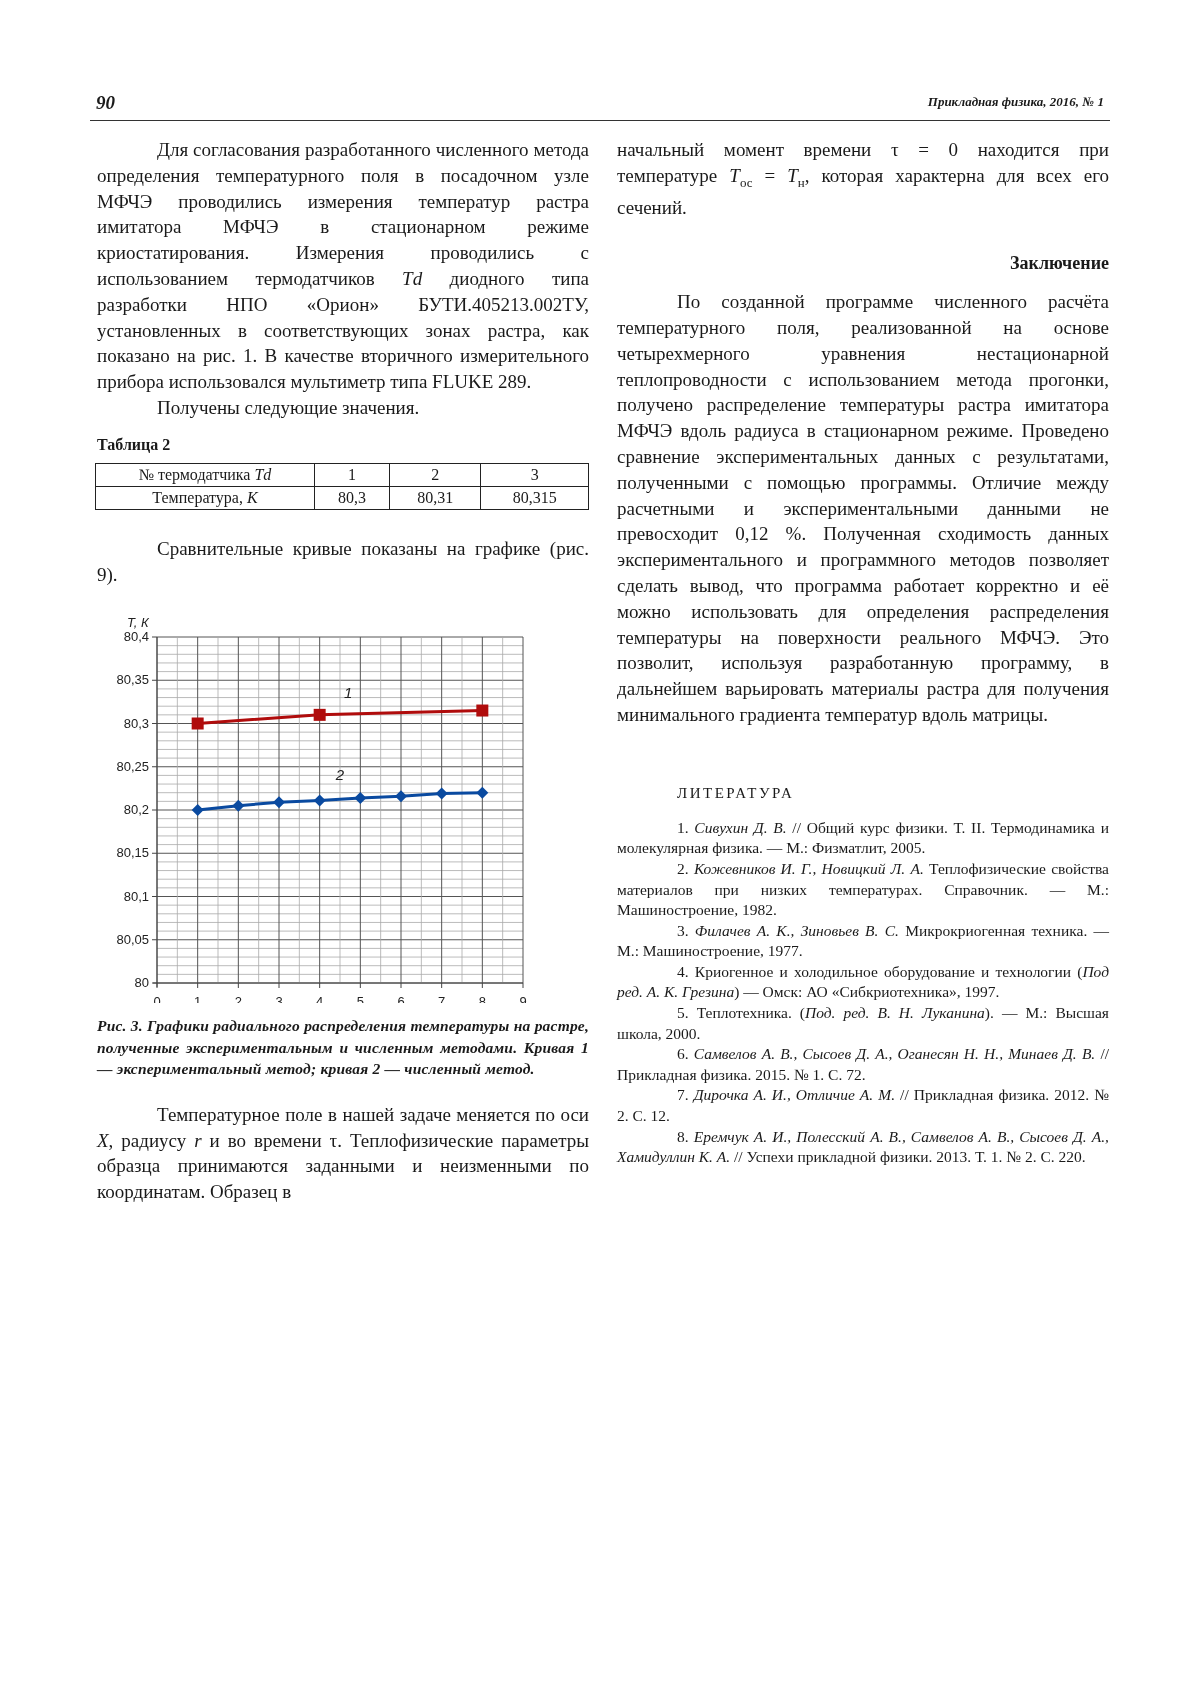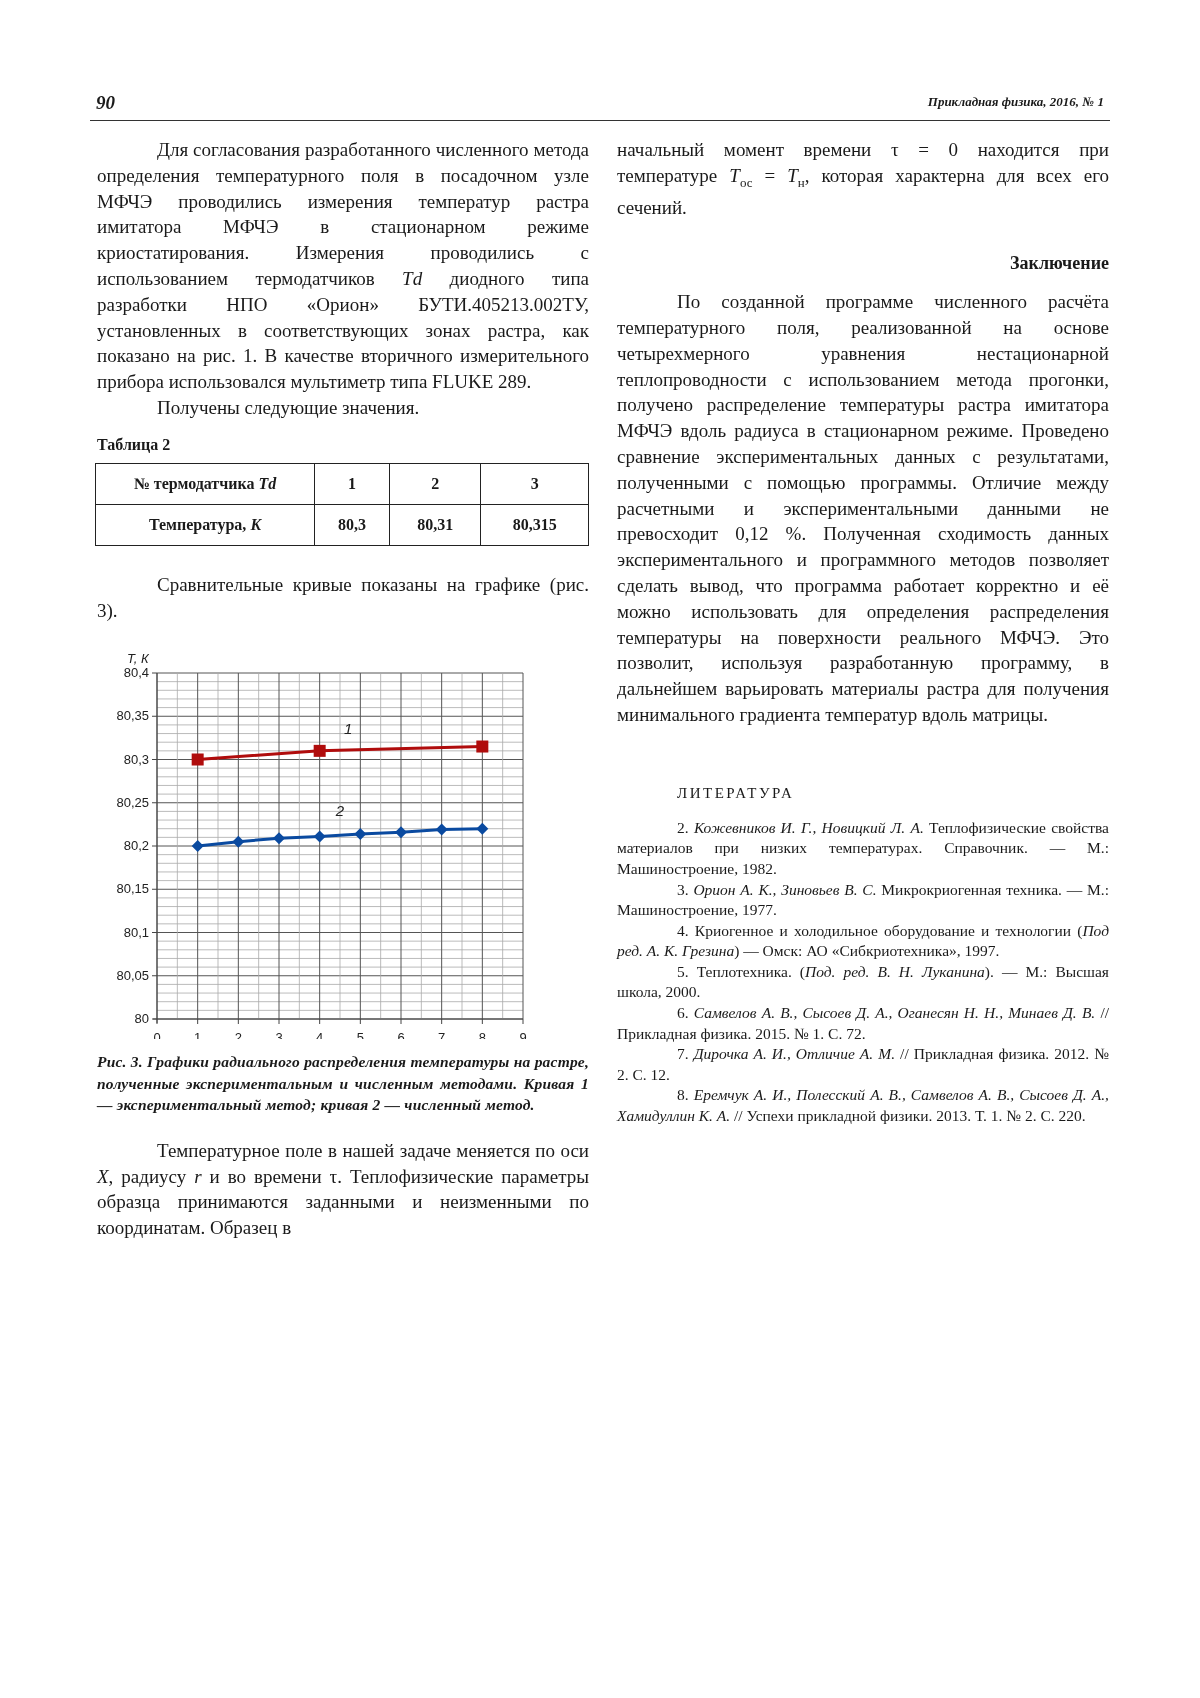--- a/index.html
+++ b/index.html
@@ -15,21 +15,21 @@
   .journal { position: absolute; right: 6px; top: 6px; font-weight: bold; font-style: italic; font-size: 13px; }
 
   .col { position: absolute; width: 492px; font-size: 19px; line-height: 25.8px; }
   .col-left { left: 97px; top: 137px; }
   .col-right { left: 617px; top: 137px; }
   p { margin: 0; text-align: justify; }
   .indent { text-indent: 60px; }
 
   .table-caption { text-align: left; font-weight: bold; font-size: 16px; margin-top: 14px; line-height: 20px; }
   table.data { border-collapse: collapse; width: 494px; margin-top: 8px; font-size: 16px; margin-left: -2px; }
-  table.data td { border: 1.3px solid #222; text-align: center; padding: 10px 4px; line-height: 20px; font-weight: bold; }
+  table.data td { border: 1.3px solid #222; text-align: center; padding: 1px 4px; line-height: 20px; }
   table.data td.first { width: 210px; }
 
   .chart-wrap { position: relative; width: 490px; height: 400px; margin-top: 16px; margin-left: -6px; }
   .chart-wrap svg { position: absolute; left: 0; top: 0; }
 
   .fig-caption { font-weight: bold; font-style: italic; font-size: 15.5px; line-height: 21.5px; text-align: justify; margin-top: 12px; letter-spacing: 0.2px; }
 
   h3.section { text-align: right; font-weight: bold; font-size: 18px; margin: 30px 0 14px 0; line-height: 24px; }
   h4.refs-title { font-weight: normal; font-size: 15px; letter-spacing: 2.5px; margin: 54px 0 14px 60px; line-height: 22px; }
   .ref { font-size: 15.5px; line-height: 20.6px; text-align: justify; text-indent: 60px; margin: 0; }
@@ -61,21 +61,21 @@
     </tr>
     <tr>
       <td class="first"><span>Температура, </span><span class="it">K</span></td>
       <td>80,3</td>
       <td>80,31</td>
       <td>80,315</td>
     </tr>
   </tbody>
     </table>
 
-  <p class="indent" style="margin-top:26px">Сравнительные кривые показаны на графике (рис. 3).</p>
+  <p class="indent" style="margin-top:26px">Сравнительные кривые показаны на графике (рис. 9).</p>
 
   <div class="chart-wrap">
     <svg id="chart" width="490" height="400">
         <line x1="66" x2="432" y1="380" y2="380" stroke="#555" stroke-width="1"></line>
         <line x1="66" x2="432" y1="371.3499999999957" y2="371.3499999999957" stroke="#aaa" stroke-width="0.8"></line>
         <line x1="66" x2="432" y1="362.6999999999914" y2="362.6999999999914" stroke="#aaa" stroke-width="0.8"></line>
         <line x1="66" x2="432" y1="354.0499999999871" y2="354.0499999999871" stroke="#aaa" stroke-width="0.8"></line>
         <line x1="66" x2="432" y1="345.3999999999828" y2="345.3999999999828" stroke="#aaa" stroke-width="0.8"></line>
         <line x1="66" x2="432" y1="336.7499999999785" y2="336.7499999999785" stroke="#555" stroke-width="1"></line>
         <line x1="66" x2="432" y1="328.0999999999742" y2="328.0999999999742" stroke="#aaa" stroke-width="0.8"></line>
@@ -202,21 +202,22 @@
 <div class="col col-right">
   <p>
     <span>начальный момент времени τ = 0 находится при температуре </span><span class="it">T</span><sub>ос</sub><span> = </span><span class="it">T</span><sub>н</sub><span>, которая характерна для всех его сечений.</span>
   </p>
 
   <h3 class="section">Заключение</h3>
   <p class="indent">По созданной программе численного расчёта температурного поля, реализованной на основе четырехмерного уравнения нестационарной теплопроводности с использованием метода прогонки, получено распределение температуры растра имитатора МФЧЭ вдоль радиуса в стационарном режиме. Проведено сравнение экспериментальных данных с результатами, полученными с помощью программы. Отличие между расчетными и экспериментальными данными не превосходит 0,12 %. Полученная сходимость данных экспериментального и программного методов позволяет сделать вывод, что программа работает корректно и её можно использовать для определения распределения температуры на поверхности реального МФЧЭ. Это позволит, используя разработанную программу, в дальнейшем варьировать материалы растра для получения минимального градиента температур вдоль матрицы.</p>
 
   <h4 class="refs-title">ЛИТЕРАТУРА</h4>
   <div id="refs">
+      <p class="ref"><span>1. </span><span class="it">Сивухин Д. В.</span><span>  // Общий курс физики. Т. II. Термодинамика и молекулярная физика. — М.: Физматлит, 2005.</span></p>
       <p class="ref"><span>2. </span><span class="it">Кожевников И. Г., Новицкий Л. А.</span><span> Теплофизические свойства материалов при низких температурах. Справочник. — М.: Машиностроение, 1982.</span></p>
-      <p class="ref"><span>3. </span><span class="it">Орион А. К., Зиновьев В. С.</span><span>  Микрокриогенная техника. — М.: Машиностроение, 1977.</span></p>
+      <p class="ref"><span>3. </span><span class="it">Филачев А. К., Зиновьев В. С.</span><span>  Микрокриогенная техника. — М.: Машиностроение, 1977.</span></p>
       <p class="ref"><span>4. </span><span>Криогенное и холодильное оборудование и технологии (</span><span class="it">Под ред. А. К. Грезина</span><span>) — Омск: АО «Сибкриотехника», 1997.</span></p>
       <p class="ref"><span>5. </span><span>Теплотехника. (</span><span class="it">Под. ред. В. Н. Луканина</span><span>). — М.: Высшая школа, 2000.</span></p>
       <p class="ref"><span>6. </span><span class="it">Самвелов А. В., Сысоев Д. А., Оганесян Н. Н., Минаев Д. В.</span><span> // Прикладная физика. 2015.  № 1. С. 72.</span></p>
       <p class="ref"><span>7. </span><span class="it">Дирочка А. И., Отличие А. М.</span><span> // Прикладная физика. 2012. № 2. С. 12.</span></p>
       <p class="ref"><span>8. </span><span class="it">Еремчук А. И., Полесский А. В., Самвелов А. В., Сысоев Д. А., Хамидуллин К. А.</span><span> // Успехи прикладной физики. 2013. Т. 1. № 2. С. 220.</span></p>
     </div>
 </div>
 
 </body></html>

